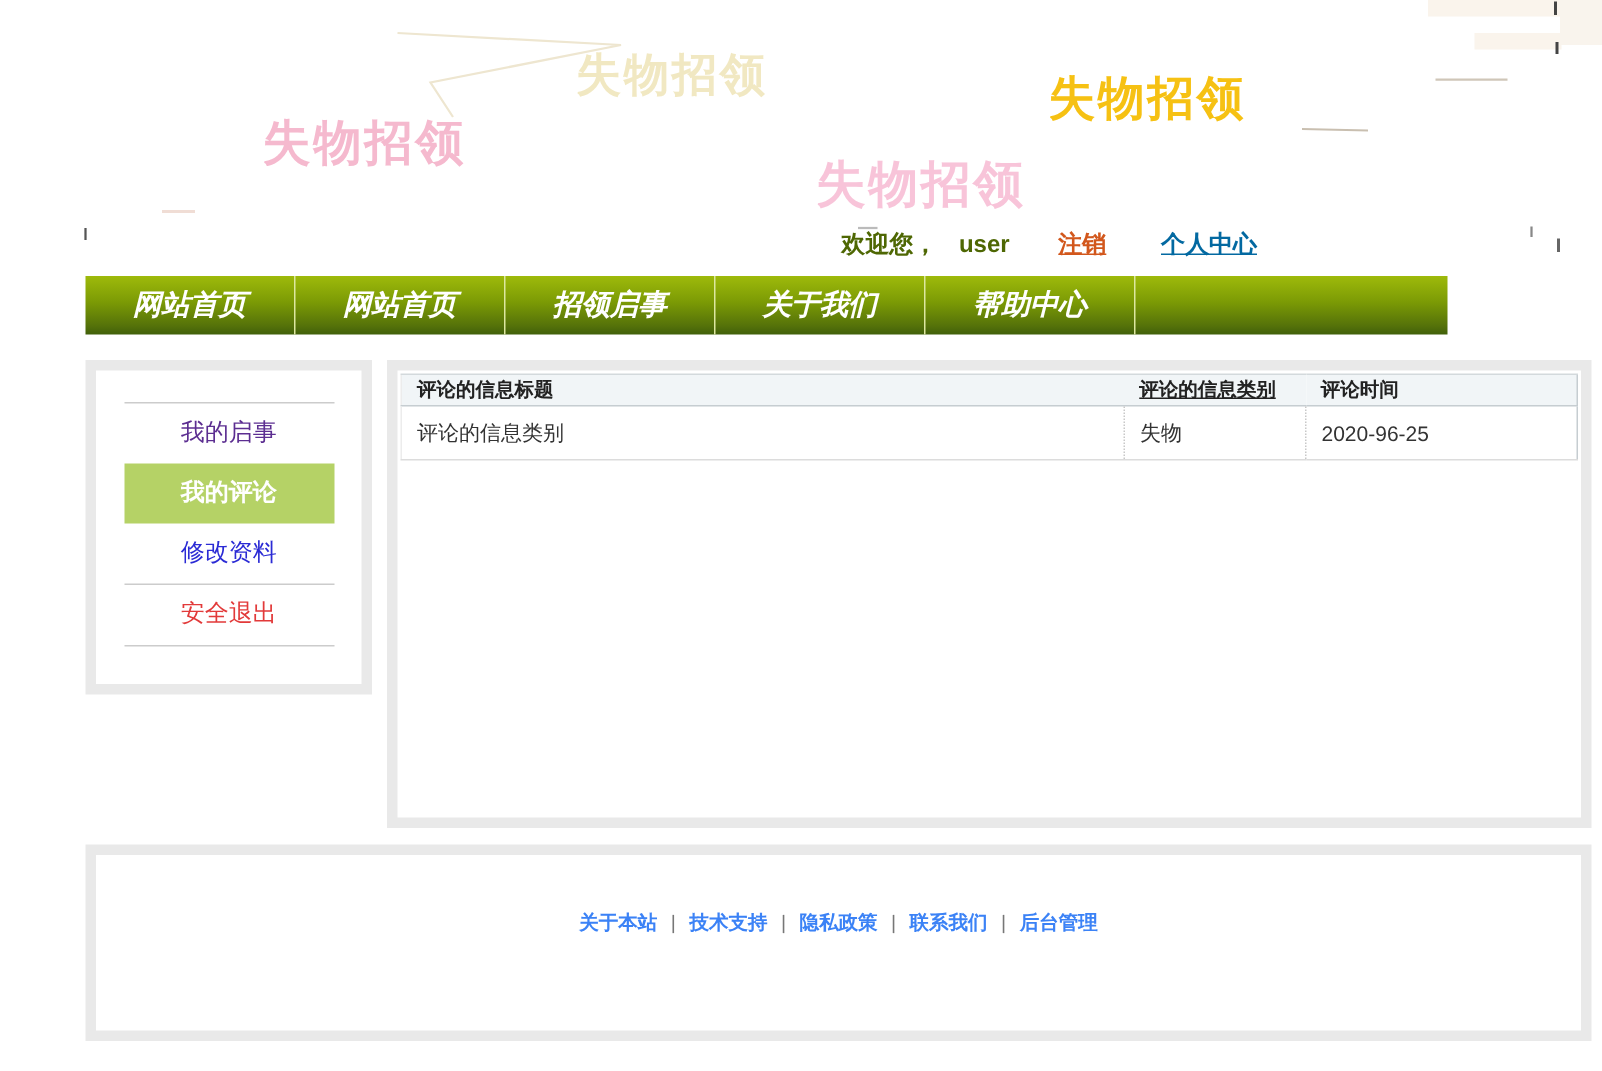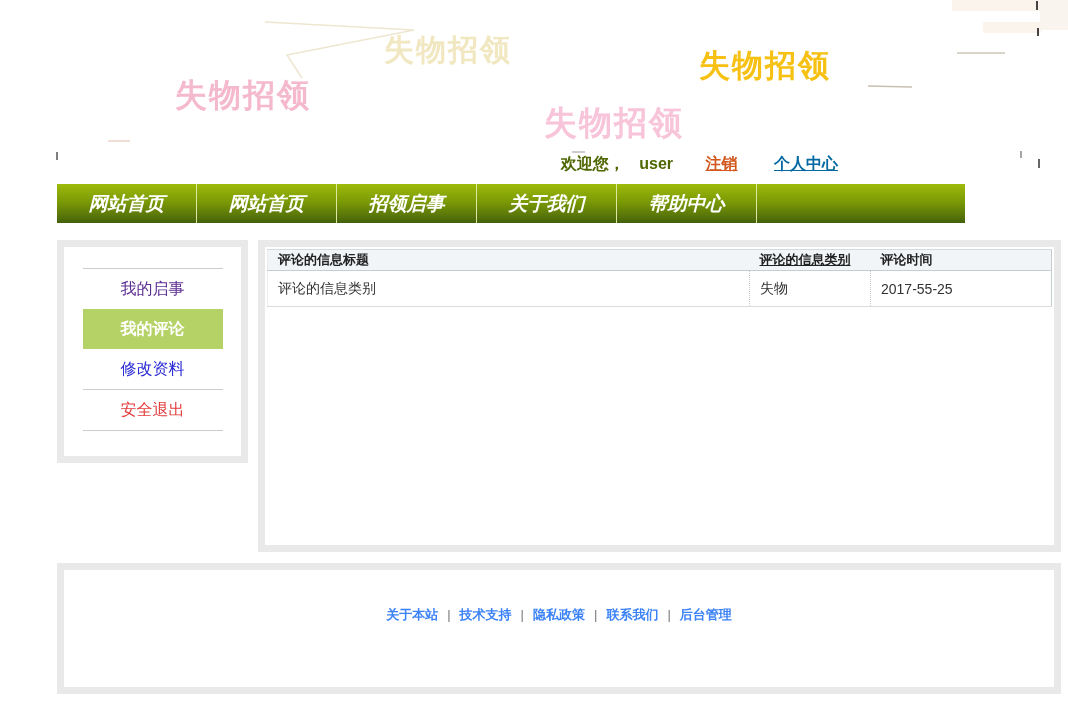--- a/index.html
+++ b/index.html
@@ -126,21 +126,21 @@
         <tr>
           <th class="col-title">评论的信息标题</th>
           <th class="col-type">评论的信息类别</th>
           <th class="col-time">评论时间</th>
         </tr>
       </thead>
       <tbody>
         <tr>
           <td>评论的信息类别</td>
           <td>失物</td>
-          <td>2017-55-25</td>
+          <td>2020-96-25</td>
         </tr>
       </tbody>
     </table>
   </div>
 
   <div class="footer">
     <div class="footer-links">
       <a>关于本站</a><span class="sep">|</span><a>技术支持</a><span class="sep">|</span><a>隐私政策</a><span class="sep">|</span><a>联系我们</a><span class="sep">|</span><a>后台管理</a>
     </div>
   </div>

